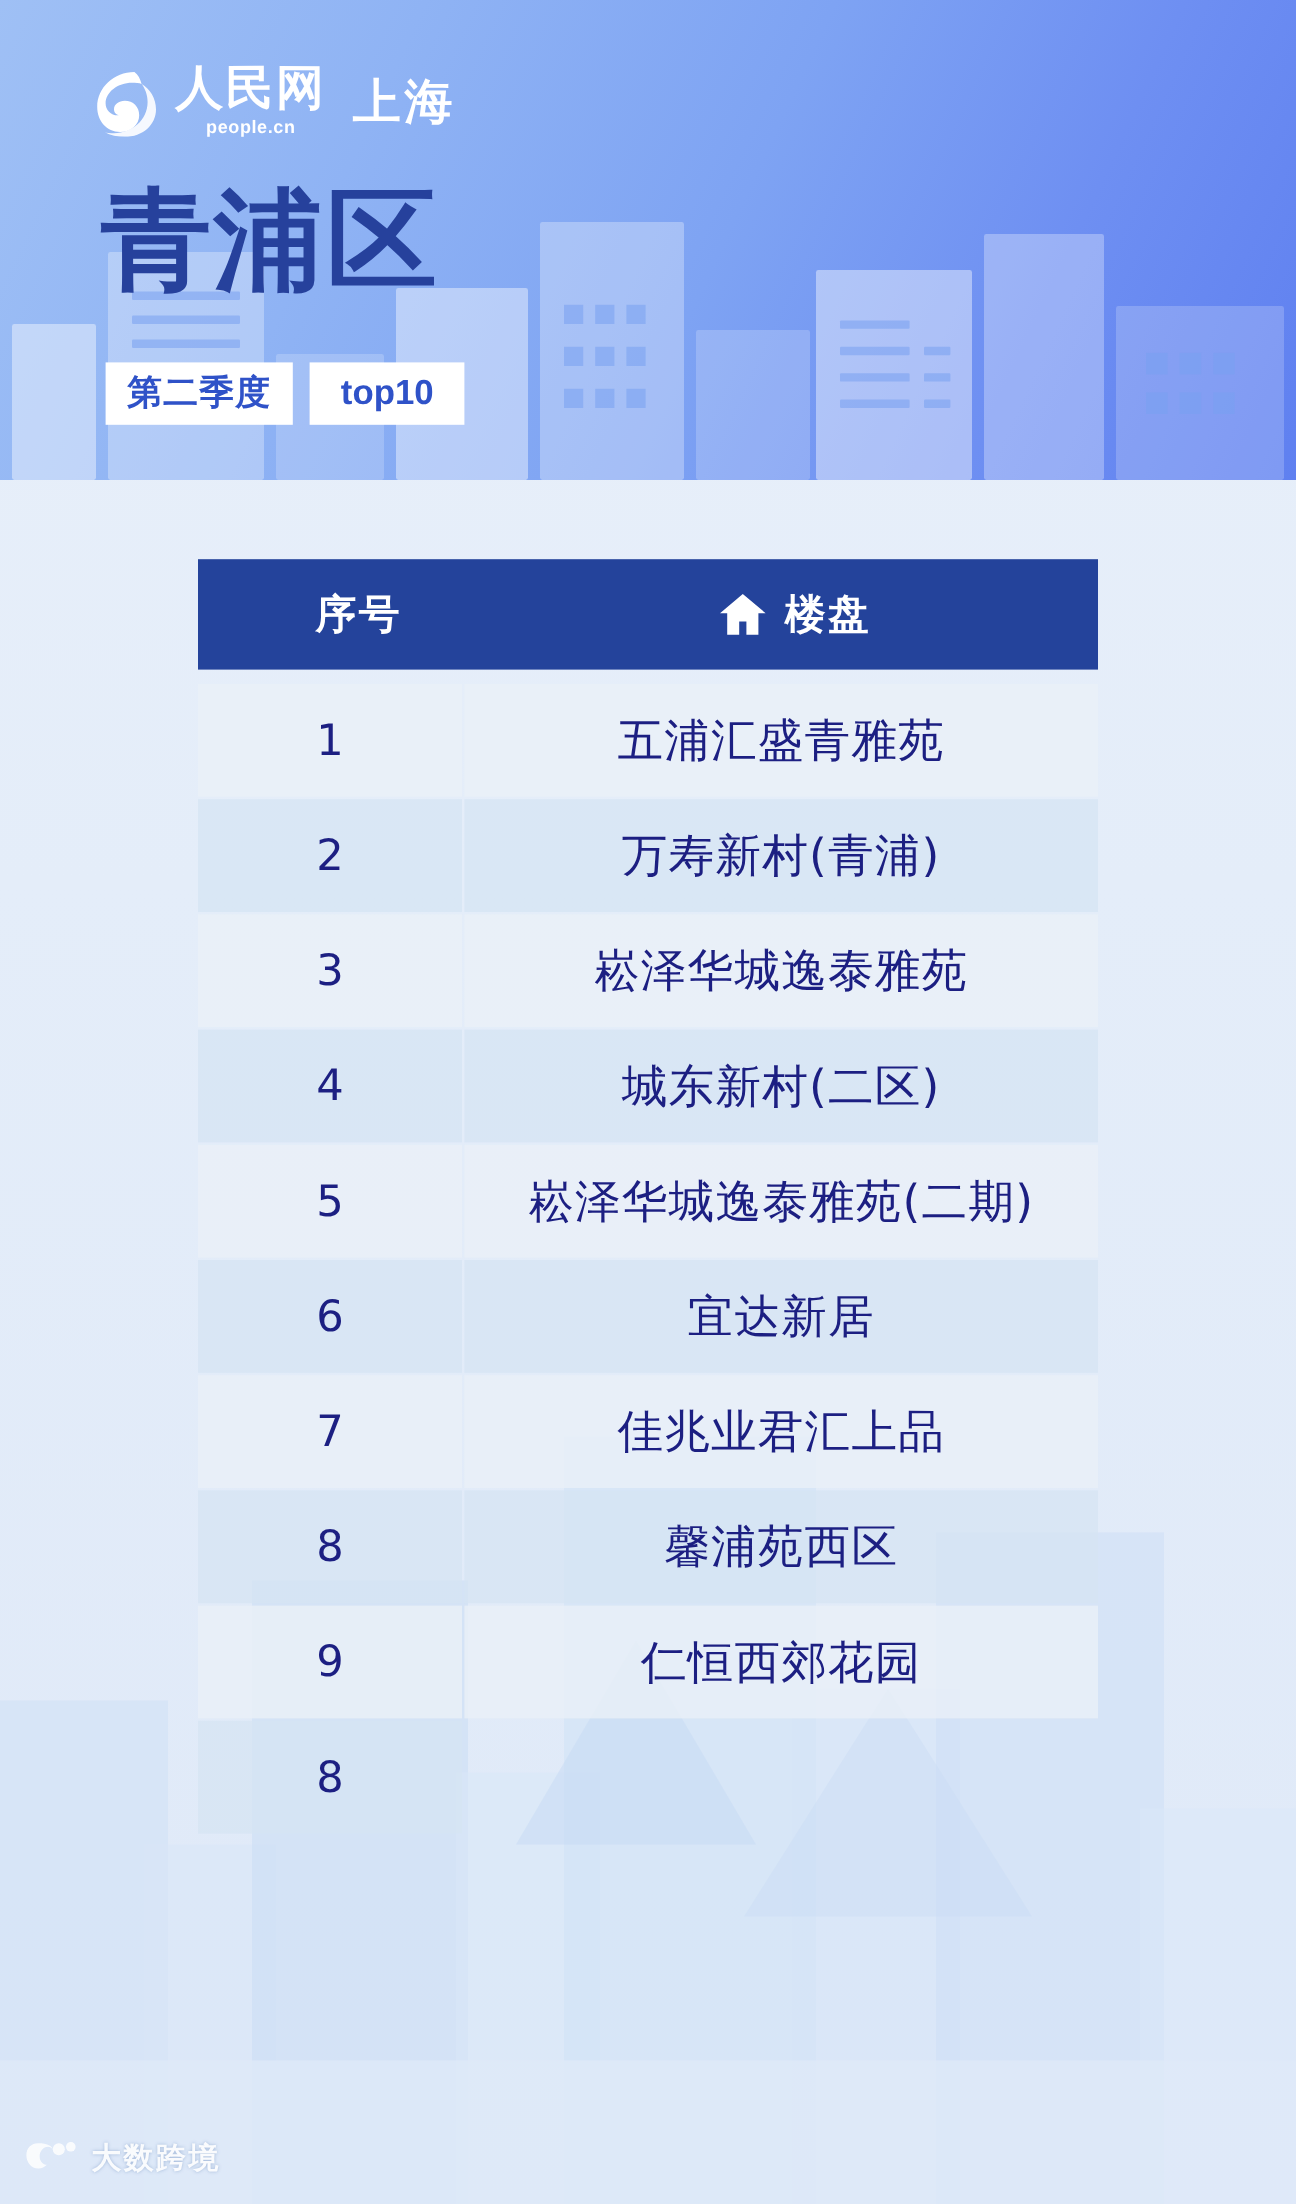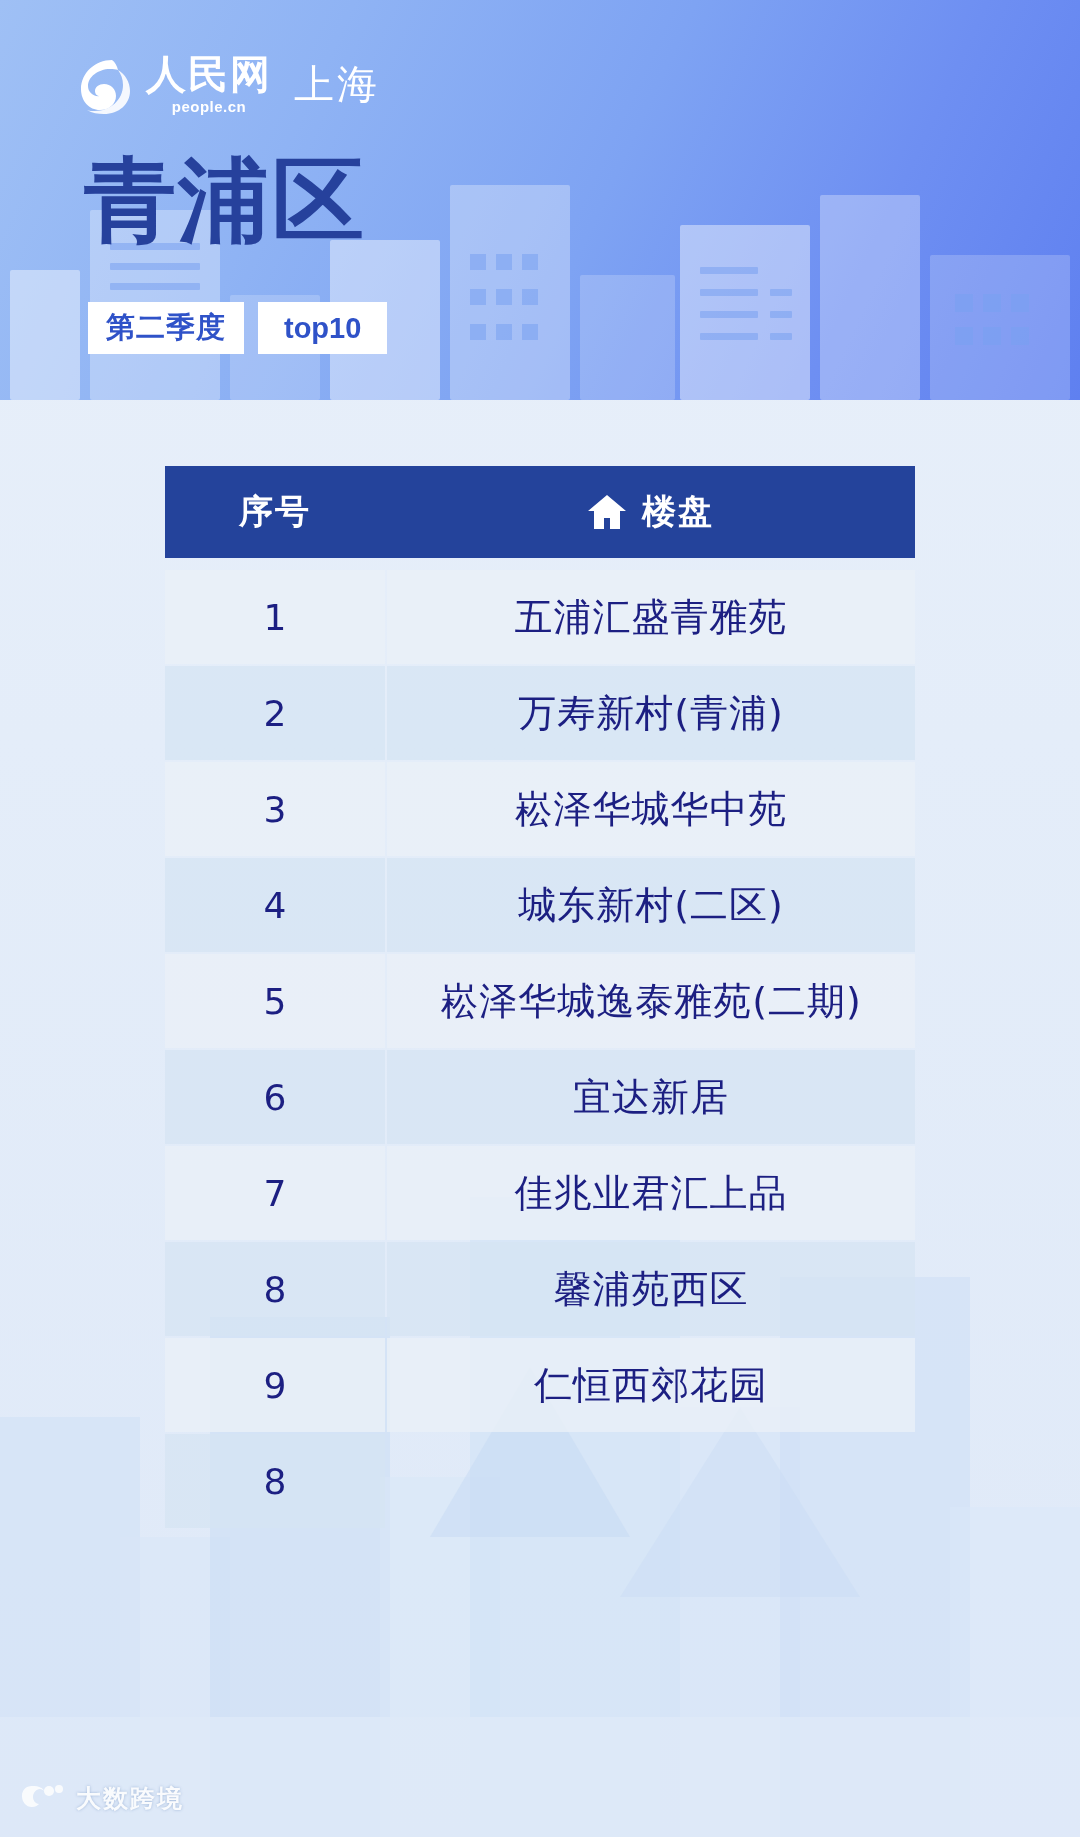--- a/index.html
+++ b/index.html
@@ -37,21 +37,21 @@
   .win{ position:absolute; background:rgba(120,160,240,.55); }
   .winrow{ position:absolute; background:rgba(120,160,240,.55); height:7px; border-radius:1px; }
 
   .logo{ position:absolute; left:72px; top:54px; display:flex; align-items:center; gap:16px; z-index:3;text-align:center;}
   .logo-mark{ width:58px; height:58px; position:relative; }
   .logo-mark svg{ display:block; }
   .logo-cn{ display:flex; flex-direction:column; align-items:center; }
   .logo-cn .zh{ font-size:40px; color:#fff; font-weight:700; letter-spacing:2px; line-height:1;
                 font-family:"DejaVu Sans","Liberation Sans",sans-serif; }
   .logo-cn .en{ font-size:15px; color:#fff; font-weight:700; letter-spacing:.5px; margin-top:4px; }
-  .logo-city{ font-size:40px; color:#fff; font-weight:400; letter-spacing:3px; margin-left:6px;
+  .logo-city{ font-size:40px; color:#fff; font-weight:700; letter-spacing:3px; margin-left:6px;
               font-family:"DejaVu Sans","Liberation Sans",sans-serif; }
 
   .district{
     position:absolute; left:84px; top:155px; z-index:3;
     font-size:92px; font-weight:700; color:#26419c; letter-spacing:2px; line-height:1;
     font-family:"DejaVu Sans","Liberation Sans",sans-serif;
   }
   .badges{ position:absolute; left:88px; top:302px; z-index:3; display:flex; gap:14px; }
   .badge{
     background:#fff; color:#2f52c8; display:flex; align-items:center; justify-content:center;
@@ -59,21 +59,21 @@
     font-family:"DejaVu Sans","Liberation Sans",sans-serif;
   }
   .badge.top{ font-family:"Liberation Sans",sans-serif; letter-spacing:0; padding:0 26px; }
 
   
   .table-wrap{ position:relative; z-index:2; width:750px; margin:66px auto 0; }
   .thead{
     display:flex; height:92px; background:#24439b; align-items:center;
   }
   .th-no{ width:220px; text-align:center; color:#fff; font-size:34px; font-weight:700; letter-spacing:2px;
-          font-family:"DejaVu Sans","Liberation Sans",sans-serif; }
+          font-family:"DejaVu Sans","Liberation Sans",sans-serif;margin-left:24px; }
   .th-name{ flex:1; display:flex; align-items:center; justify-content:center; gap:14px;
             color:#fff; font-size:34px; font-weight:700; letter-spacing:2px;
             font-family:"DejaVu Sans","Liberation Sans",sans-serif; }
   .house-icon{ width:42px; height:38px; display:block; }
 
   .rows{ margin-top:12px; }
   .row{ display:flex; height:94px; margin-bottom:2px; }
   .cell-no{
     width:220px; display:flex; align-items:center; justify-content:center;
     font-size:36px; color:#1c1f82;
@@ -201,21 +201,21 @@
     <div class="row odd">
       <div class="cell-no">1</div>
       <div class="cell-name">五浦汇盛青雅苑</div>
     </div>
     <div class="row even">
       <div class="cell-no">2</div>
       <div class="cell-name">万寿新村(青浦)</div>
     </div>
     <div class="row odd">
       <div class="cell-no">3</div>
-      <div class="cell-name">崧泽华城华中苑</div>
+      <div class="cell-name">崧泽华城逸泰雅苑</div>
     </div>
     <div class="row even">
       <div class="cell-no">4</div>
       <div class="cell-name">城东新村(二区)</div>
     </div>
     <div class="row odd">
       <div class="cell-no">5</div>
       <div class="cell-name">崧泽华城逸泰雅苑(二期)</div>
     </div>
     <div class="row even">

